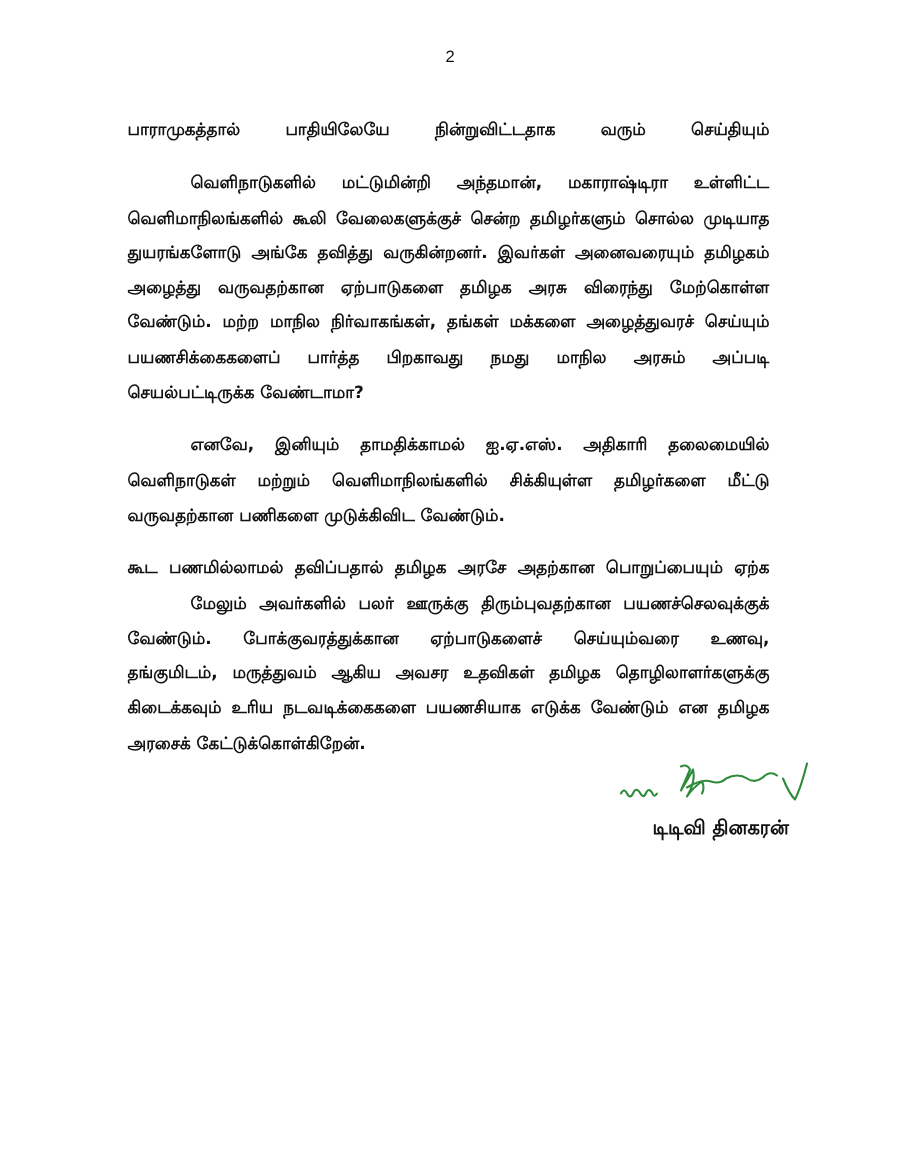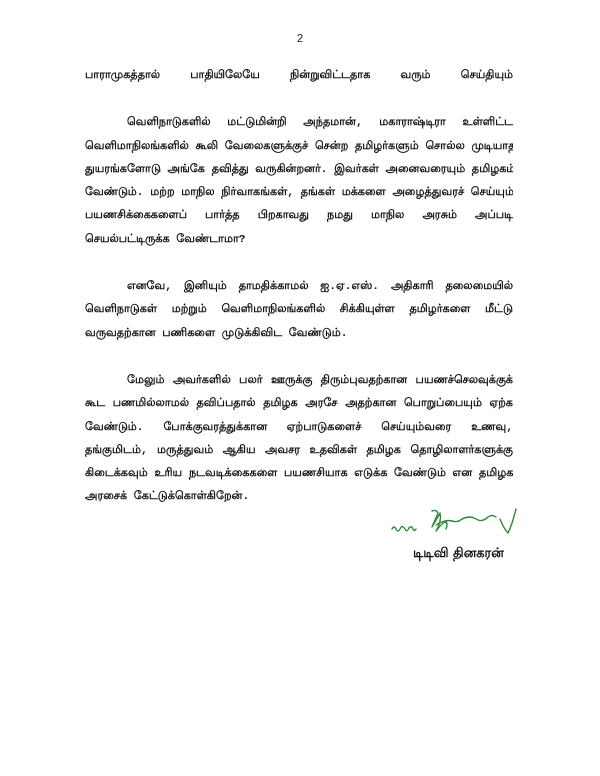--- a/index.html
+++ b/index.html
@@ -21,51 +21,50 @@
       left: 0;
       width: 600px;
       text-align: center;
       font-size: 11px;
       font-family: "Liberation Sans", sans-serif;
     }
     .body-text {
       position: absolute;
       left: 85px;
       width: 428px;
-      top: 64px;
+      top: 75px;
       font-size: 11.2px;
       line-height: 23.3px;
       font-weight: bold;
-      font-family: Liberation Mono, monospace;
     }
     .para {
       margin: 0;
       text-align: justify;
       text-align-last: auto;
     }
     .para + .para {
-      margin-top: 24px;
+      margin-top: 12px;
     }
     .line {
       display: block;
       text-align: justify;
       text-align-last: justify;
       white-space: nowrap;
       overflow: hidden;
     }
     .line.last {
       text-align-last: left;
     }
     .indent {
       display: inline-block;
       width: 42px;
     }
     .signature-block {
       position: absolute;
-      left: 388px;
+      left: 410px;
       top: 505px;
       width: 160px;
       height: 70px;
     }
     .signature-svg {
       position: absolute;
       left: 0;
       top: 0;
     }
     .signer-name {
@@ -83,32 +82,33 @@
 <div class="page-number">2</div>
 
 <div class="body-text">
   <div class="para">
     <span class="line">பாராமுகத்தால் பாதியிலேயே நின்றுவிட்டதாக வரும் செய்தியும்</span>
   </div>
   <div class="para">
     <span class="line"><span class="indent"></span><span>வெளிநாடுகளில் மட்டுமின்றி அந்தமான், மகாராஷ்டிரா உள்ளிட்ட</span></span>
     <span class="line">வெளிமாநிலங்களில் கூலி வேலைகளுக்குச் சென்ற தமிழர்களும் சொல்ல முடியாத</span>
     <span class="line">துயரங்களோடு அங்கே தவித்து வருகின்றனர். இவர்கள் அனைவரையும் தமிழகம்</span>
+    <span class="line">அழைத்து வருவதற்கான ஏற்பாடுகளை தமிழக அரசு விரைந்து மேற்கொள்ள</span>
     <span class="line">வேண்டும். மற்ற மாநில நிர்வாகங்கள், தங்கள் மக்களை அழைத்துவரச் செய்யும்</span>
     <span class="line">பயணசிக்கைகளைப் பார்த்த பிறகாவது நமது மாநில அரசும் அப்படி</span>
     <span class="line last">செயல்பட்டிருக்க வேண்டாமா?</span>
   </div>
   <div class="para">
     <span class="line"><span class="indent"></span><span>எனவே, இனியும் தாமதிக்காமல் ஐ.ஏ.எஸ். அதிகாரி தலைமையில்</span></span>
     <span class="line">வெளிநாடுகள் மற்றும் வெளிமாநிலங்களில் சிக்கியுள்ள தமிழர்களை மீட்டு</span>
     <span class="line last">வருவதற்கான பணிகளை முடுக்கிவிட வேண்டும்.</span>
   </div>
   <div class="para">
+    <span class="line">கூட பணமில்லாமல் தவிப்பதால் தமிழக அரசே அதற்கான பொறுப்பையும் ஏற்க</span>
     <span class="line"><span class="indent"></span><span>மேலும் அவர்களில் பலர் ஊருக்கு திரும்புவதற்கான பயணச்செலவுக்குக்</span></span>
-    <span class="line">கூட பணமில்லாமல் தவிப்பதால் தமிழக அரசே அதற்கான பொறுப்பையும் ஏற்க</span>
     <span class="line">வேண்டும். போக்குவரத்துக்கான ஏற்பாடுகளைச் செய்யும்வரை உணவு,</span>
     <span class="line">தங்குமிடம், மருத்துவம் ஆகிய அவசர உதவிகள் தமிழக தொழிலாளர்களுக்கு</span>
     <span class="line">கிடைக்கவும் உரிய நடவடிக்கைகளை பயணசியாக எடுக்க வேண்டும் என தமிழக</span>
     <span class="line last">அரசைக் கேட்டுக்கொள்கிறேன்.</span>
   </div>
 </div>
 
 <div class="signature-block">
   <svg class="signature-svg" width="160" height="40" viewBox="0 0 160 40">
     <g fill="none" stroke="#2e8b3a" stroke-width="1.4" stroke-linecap="round" stroke-linejoin="round">

